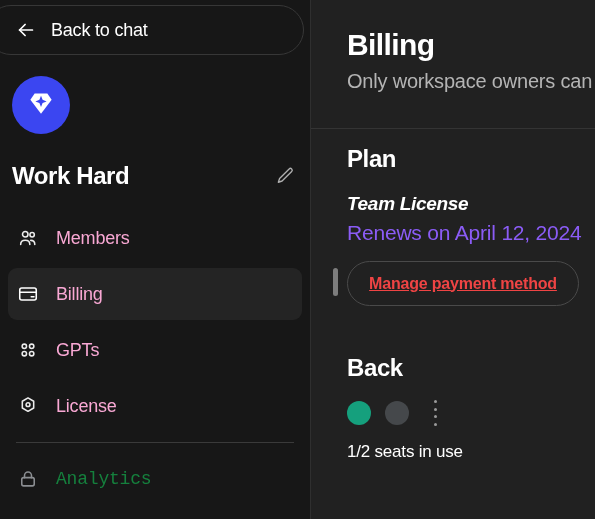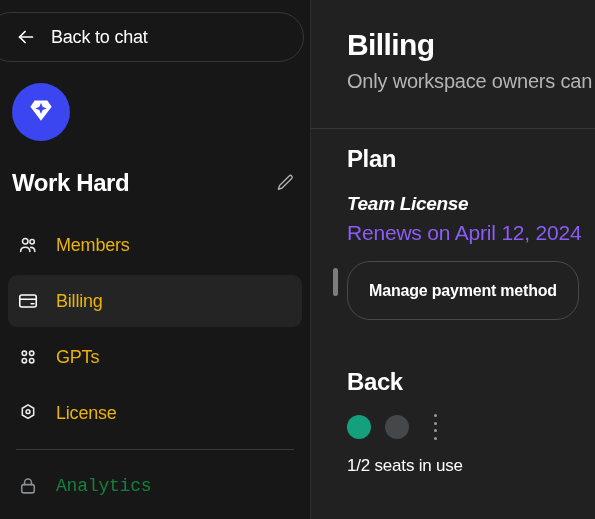--- a/index.html
+++ b/index.html
@@ -10,21 +10,20 @@
     overflow: hidden;
   }
   .app { display: flex; width: 595px; height: 519px; }
 
   
   .sidebar {
     width: 310px; height: 447px;
     background: #171717;
     position: relative;
     flex: 0 0 310px;
-    margin-top: 7px;
   }
   .back-btn {
     position: absolute;
     left: -14px; top: 5px;
     width: 318px; height: 50px;
     border: 1px solid #373737;
     border-radius: 26px;
     background: #171717;
     display: flex; align-items: center;
     padding-left: 28px;
@@ -63,21 +62,21 @@
     padding-left: 8px; border-radius: 9px;
     cursor: pointer;
   }
   .nav-item.active { background: #242424; }
   .nav-ico {
     width: 24px; height: 24px; flex: 0 0 24px;
     margin-right: 16px;
     display: flex; align-items: center; justify-content: center;
   }
   .nav-label {
-    color: #eab308; font-size: 18px; letter-spacing: -0.2px;
+    color: #f9a8d4; font-size: 18px; letter-spacing: -0.2px;
   }
   .nav-item.locked .nav-label { color: #15803d; font-family: Liberation Mono, monospace; }
   .divider {
     height: 1px; background: #3a3a3a;
     margin: 10px 16px 10px 16px;
   }
 
   
   .panel-sep { width: 1px; background: #2f2f2f; flex: 0 0 1px; }
   .main {
@@ -106,26 +105,27 @@
   }
   .plan-name {
     color: #ffffff; font-size: 19px; font-weight: 700;
     margin-top: 20px; letter-spacing: -0.3px; font-style: italic;
   }
   .plan-renew {
     color: #8b5cf6; font-size: 21px; margin-top: 6px;
     letter-spacing: -0.2px;
   }
   .pay-btn {
-    margin-top: 16px; width: 232px; height: 59px;
+    margin-top: 16px; width: 232px; height: 45px;
     border: 1px solid #4a4a4a; border-radius: 23px;
-    background: #212121; color: #ffffff;
+    background: #212121; color: #ef4444;
     font-family: "Liberation Sans", sans-serif;
     font-size: 16px; font-weight: 700; letter-spacing: -0.2px;
     cursor: pointer;
+    text-decoration: underline;
   }
 
   .sec-seats { margin-top: 48px; }
   .seat-row {
     display: flex; align-items: center;
     margin-top: 18px; height: 26px;
   }
   .seat-dot {
     width: 24px; height: 24px; border-radius: 50%;
     margin-right: 14px;

